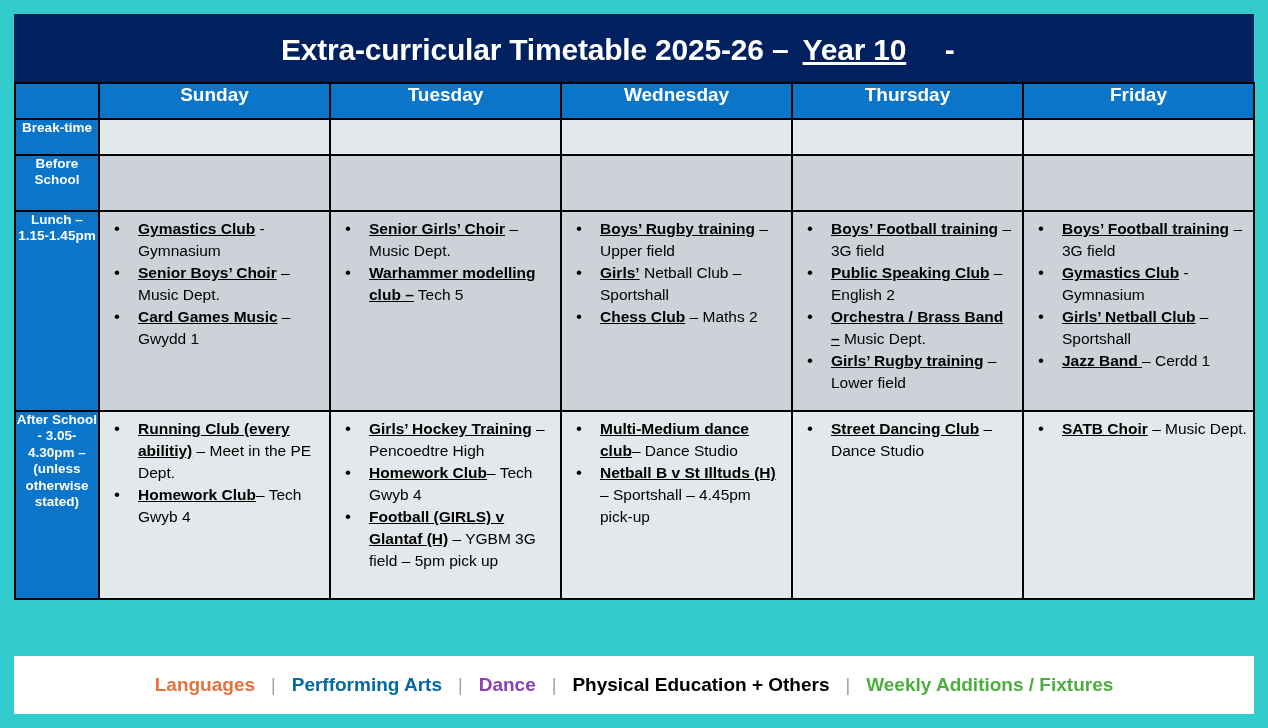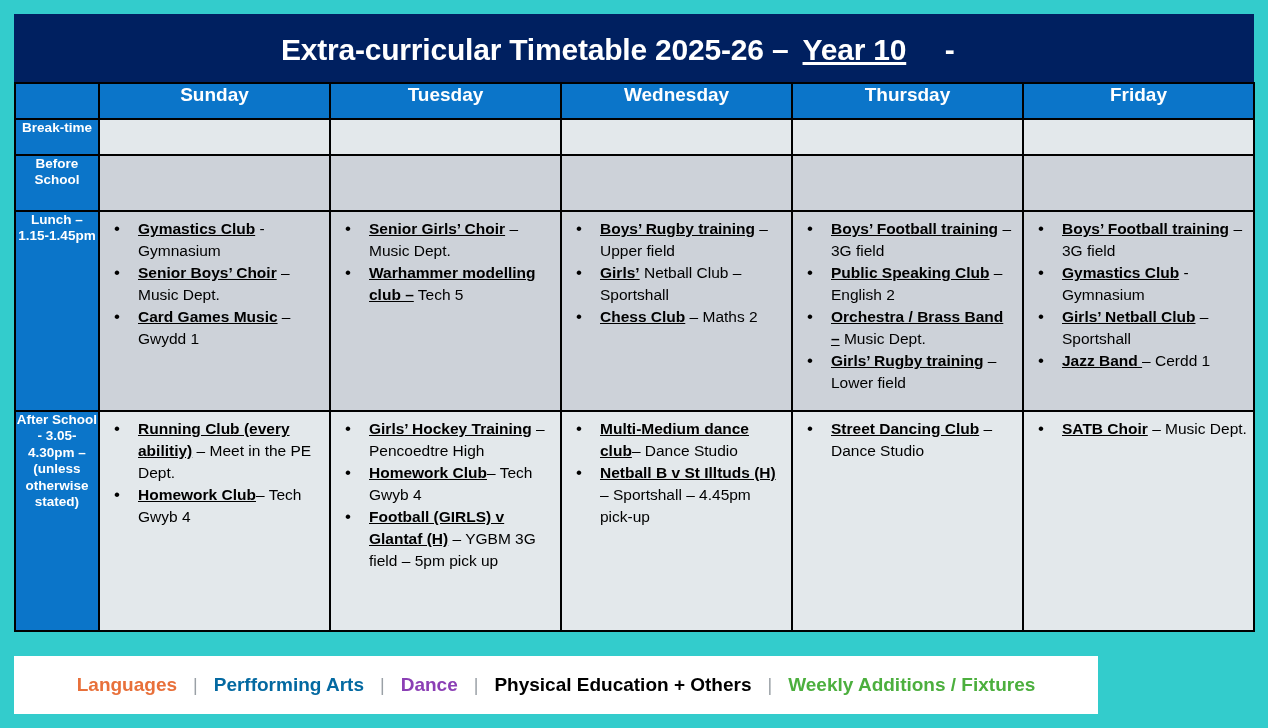--- a/index.html
+++ b/index.html
@@ -47,21 +47,21 @@
   td.corner{background:#0B75C9;}
   td.rowlabel{
     background:#0B75C9;color:#fff;
     font-size:13.5px;font-weight:bold;line-height:1.22;
     text-align:center;vertical-align:middle;
     padding:3px 2px;
   }
   td.cell-before{background:#CDD2D9;height:56px;}
   td.cell-break{background:#E3E8EB;height:36px;}
   td.cell-lunch{background:#CDD2D9;height:200px;}
-  td.cell-after{background:#E3E8EB;height:220px;}
+  td.cell-after{background:#E3E8EB;height:188px;}
 
   
   ul.entries{
     list-style:none;margin:0;padding:6px 6px 4px 10px;
   }
   ul.entries li{
     position:relative;
     padding-left:28px;
     font-size:15.5px;
     line-height:1.42;
@@ -76,21 +76,21 @@
   }
   .bu{font-weight:bold;text-decoration:underline;}
   li.clr-black{color:#000;}
   li.clr-blue{color:#1F7FD0;}
   li.clr-red{color:#FF0000;}
   li.clr-green{color:#00A651;}
   li.clr-purple{color:#7030A0;}
 
   
   .legend{
-    position:absolute;left:14px;top:656px;width:1084px;height:58px;
+    position:absolute;left:14px;top:656px;width:1240px;height:58px;
     background:#fff;
     display:flex;align-items:center;justify-content:center;
     gap:0px;
     box-sizing:border-box;
   }
   .legend .item{
     font-size:19px;font-weight:bold;white-space:pre;
     padding:0 14px;
   }
   .legend .sep{color:#9aa0a6;font-size:18px;font-weight:normal;padding:0 2px;}

